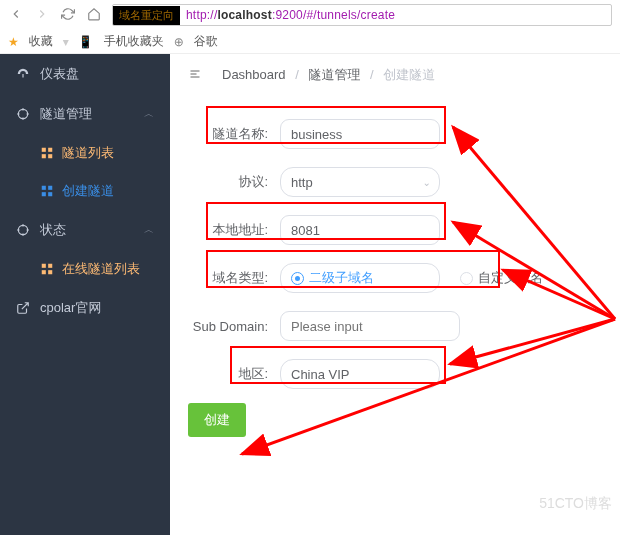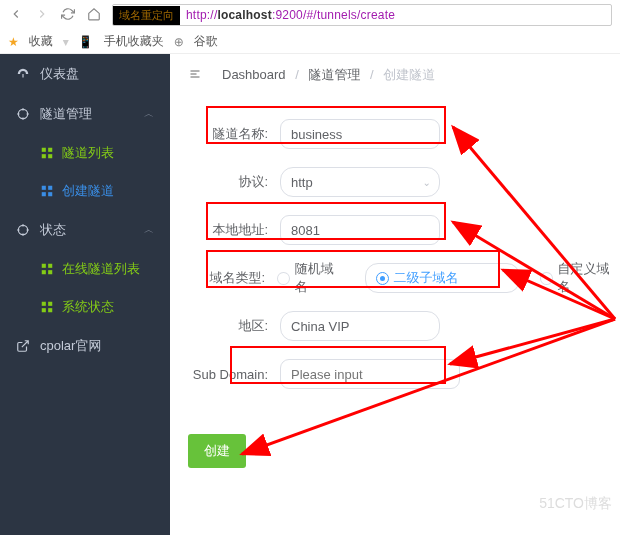--- a/index.html
+++ b/index.html
@@ -13,21 +13,21 @@
 .url .faded { color: #a21caf; }
 .url .bold { font-weight: 600; }
 .bookmarks { height: 24px; display: flex; align-items: center; padding: 0 8px; gap: 10px; font-size: 12px; color: #555; border-bottom: 1px solid #eee; }
 .star { color: #f5a623; }
 .phone { color: #3cb371; }
 .globe { color: #888; }
 .app { display: flex; height: calc(535px - 54px); }
 .sidebar { width: 170px; background: #2c3543; color: #c4cbd8; display: flex; flex-direction: column; font-size: 13px; }
 .sb-item { display: flex; align-items: center; padding: 11px 16px; gap: 10px; cursor: pointer; }
 .sb-item .chev { margin-left: auto; color: #8a93a3; font-size: 10px; }
-.sb-sub { padding: 10px 16px 10px 40px; display: flex; align-items: center; gap: 8px; color: #84cc16; cursor: pointer; }
+.sb-sub { padding: 10px 16px 10px 40px; display: flex; align-items: center; gap: 8px; color: #fdba74; cursor: pointer; }
 .sb-sub.active { color: #3a8ee6; }
 .sb-icon { width: 14px; display: inline-flex; }
 .sb-icon svg { width: 14px; height: 14px; }
 .main { flex: 1; background: #fff; position: relative; }
 .topbar { height: 42px; display: flex; align-items: center; padding: 0 18px; gap: 20px; border-bottom: 0; color: #909399; font-size: 13px; }
 .burger svg { width: 14px; height: 12px; color: #666; }
 .crumb a { color: #606266; text-decoration: none; }
 .crumb .sep { margin: 0 6px; color: #c0c4cc; }
 .crumb .curr { color: #c0c4cc; }
 .form { padding: 14px 0 0 0; }
@@ -36,21 +36,21 @@
 .ctrl { position: relative; }
 .inp { height: 30px; border: 1px solid #dcdfe6; border-radius: 9px; padding: 0 10px; font-size: 13px; color: #606266; width: 160px; background: #fff; }
 .sel { width: 160px; height: 30px; border: 1px solid #dcdfe6; border-radius: 13px; padding: 0 24px 0 10px; font-size: 13px; color: #606266; background: #fff; position: relative; display: flex; align-items: center; }
 .sel .caret { position: absolute; right: 8px; color: #c0c4cc; font-size: 10px; }
 .radio-grp { display: flex; align-items: center; gap: 20px; font-size: 13px; }
 .radio { display: flex; align-items: center; gap: 5px; cursor: pointer; color: #606266; }
 .radio .dot { width: 13px; height: 13px; border: 1px solid #dcdfe6; border-radius: 50%; position: relative; }
 .radio.sel .dot { border-color: #409eff; }
 .radio.sel .dot::after { content: ''; width: 5px; height: 5px; background: #409eff; border-radius: 50%; position: absolute; top: 3px; left: 3px; }
 .radio.sel span { color: #409eff; }
-.btn-create { margin: 36px 0 0 18px; background: #67c23a; color: #fff; border: none; border-radius: 3px; padding: 8px 16px; font-size: 13px; cursor: pointer; }
+.btn-create { margin: 5px 0 0 18px; background: #67c23a; color: #fff; border: none; border-radius: 3px; padding: 8px 16px; font-size: 13px; cursor: pointer; }
 .hl { position: absolute; border: 2px solid #ff0000; pointer-events: none; }
 .arrow-svg { position: absolute; inset: 0; pointer-events: none; }
 .watermark { position: absolute; right: 8px; bottom: 22px; color: #ddd; font-size: 14px; pointer-events: none; }
 </style>
 </head>
 <body>
 
 <div class="browser-bar">
   <span class="nav-icon"><svg viewBox="0 0 24 24" fill="none" stroke="currentColor" stroke-width="2">
         <path d="M15 18l-6-6 6-6"></path>
@@ -138,31 +138,20 @@
     <div class="sb-sub">
       <span class="sb-icon">
           <svg viewBox="0 0 24 24" fill="currentColor">
             <rect x="3" y="3" width="7" height="7"></rect>
             <rect x="14" y="3" width="7" height="7"></rect>
             <rect x="3" y="14" width="7" height="7"></rect>
             <rect x="14" y="14" width="7" height="7"></rect>
           </svg>
         </span>
       <span>在线隧道列表</span>
-    </div>
-    <div class="sb-sub">
-      <span class="sb-icon">
-          <svg viewBox="0 0 24 24" fill="currentColor">
-            <rect x="3" y="3" width="7" height="7"></rect>
-            <rect x="14" y="3" width="7" height="7"></rect>
-            <rect x="3" y="14" width="7" height="7"></rect>
-            <rect x="14" y="14" width="7" height="7"></rect>
-          </svg>
-        </span>
-      <span>系统状态</span>
     </div>
     <div class="sb-item">
       <span class="sb-icon">
           <svg viewBox="0 0 24 24" fill="none" stroke="currentColor" stroke-width="2">
             <path d="M18 13v6a2 2 0 01-2 2H5a2 2 0 01-2-2V8a2 2 0 012-2h6M15 3h6v6M10 14L21 3"></path>
           </svg>
         </span>
       <span>cpolar官网</span>
     </div>
   </div>
@@ -195,45 +184,41 @@
             </div>
           </div>
       </div>
       <div class="row">
         <div class="lbl">本地地址:</div>
         <div class="ctrl"><input class="inp" value="8081" style=""></div>
       </div>
       <div class="row">
         <div class="lbl">域名类型:</div>
         <div class="ctrl radio-grp">
-          <label class="radio">
-              <span class="dot"></span>
-              <span>随机域名</span>
-            </label>
           <label class="radio sel">
               <span class="dot"></span>
               <span>二级子域名</span>
             </label>
           <label class="radio">
               <span class="dot"></span>
               <span>自定义域名</span>
             </label>
         </div>
       </div>
       <div class="row">
+        <div class="lbl">Sub Domain:</div>
+        <div class="ctrl"><input class="inp" style="width: 180px;" placeholder="Please input"></div>
+      </div>
+      <div class="row">
         <div class="lbl">地区:</div>
         <div class="ctrl">
             <div class="sel">
               <span>China VIP</span>
             </div>
           </div>
-      </div>
-      <div class="row">
-        <div class="lbl">Sub Domain:</div>
-        <div class="ctrl"><input class="inp" style="width: 180px;" placeholder="Please input"></div>
       </div>
       <button class="btn-create">创建</button>
     </div>
 
     <div class="hl" style="left:36px; top:52px; width:240px; height:38px;"></div>
     <div class="hl" style="left:36px; top:148px; width:240px; height:38px;"></div>
     <div class="hl" style="left:36px; top:196px; width:294px; height:38px;"></div>
     <div class="hl" style="left:60px; top:292px; width:216px; height:38px;"></div>
 
     <svg class="arrow-svg" width="100%" height="100%">

